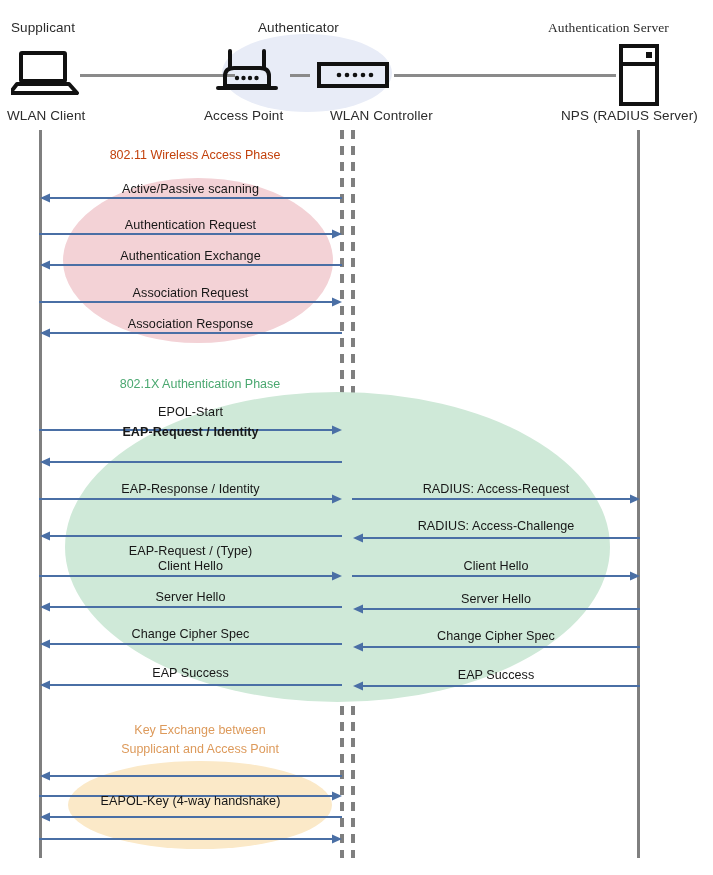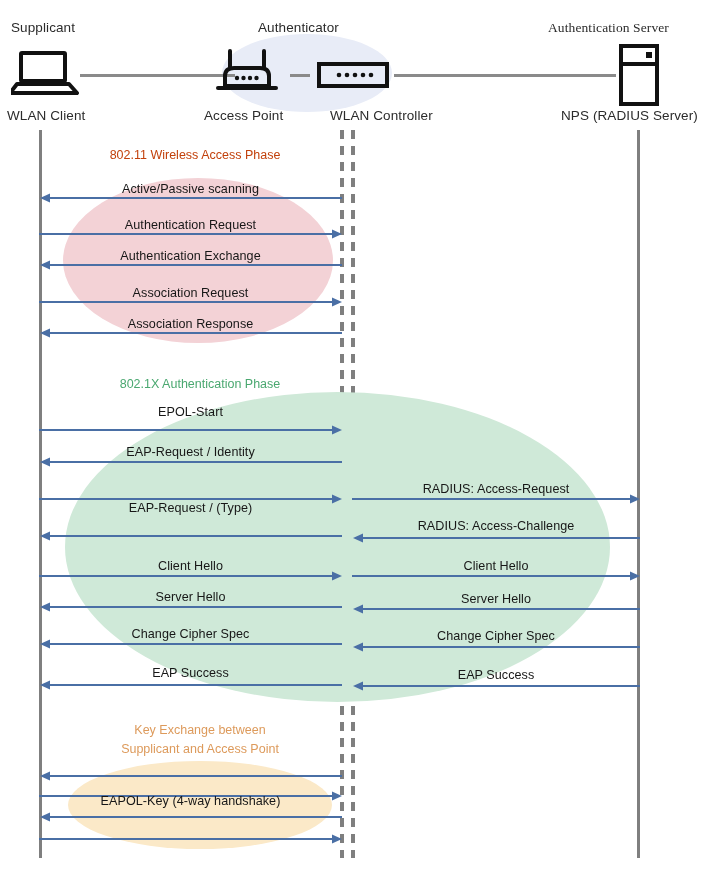--- a/index.html
+++ b/index.html
@@ -194,32 +194,33 @@
     <line x1="5" y1="7" x2="303" y2="7" stroke="#4a6fa5" stroke-width="1.8"></line>
     <path d="M1 7 L11 2.5 L11 11.5 Z" fill="#4a6fa5"></path>
   </svg>
 
   <div class="msg-label" style="left:40px; top:405px; width:301px;">EPOL-Start</div>
   <svg class="arrow-svg" style="left:39px; top:423px;" width="304" height="14" viewBox="0 0 304 14">
     <line x1="0" y1="7" x2="298" y2="7" stroke="#4a6fa5" stroke-width="1.8"></line>
     <path d="M303 7 L293 2.5 L293 11.5 Z" fill="#4a6fa5"></path>
   </svg>
 
-  <div class="msg-label" style="left:40px; top:445px; width:301px;">EAP-Request / Identity</div>
+  <div class="msg-label" style="left:40px; top:425px; width:301px;font-weight:bold;">EAP-Request / Identity</div>
   <svg class="arrow-svg" style="left:39px; top:455px;" width="304" height="14" viewBox="0 0 304 14">
     <line x1="5" y1="7" x2="303" y2="7" stroke="#4a6fa5" stroke-width="1.8"></line>
     <path d="M1 7 L11 2.5 L11 11.5 Z" fill="#4a6fa5"></path>
   </svg>
 
+  <div class="msg-label" style="left:40px; top:482px; width:301px;">EAP-Response / Identity</div>
   <svg class="arrow-svg" style="left:39px; top:492px;" width="304" height="14" viewBox="0 0 304 14">
     <line x1="0" y1="7" x2="298" y2="7" stroke="#4a6fa5" stroke-width="1.8"></line>
     <path d="M303 7 L293 2.5 L293 11.5 Z" fill="#4a6fa5"></path>
   </svg>
 
-  <div class="msg-label" style="left:40px; top:501px; width:301px;">EAP-Request / (Type)</div>
+  <div class="msg-label" style="left:40px; top:544px; width:301px;">EAP-Request / (Type)</div>
   <svg class="arrow-svg" style="left:39px; top:529px;" width="304" height="14" viewBox="0 0 304 14">
     <line x1="5" y1="7" x2="303" y2="7" stroke="#4a6fa5" stroke-width="1.8"></line>
     <path d="M1 7 L11 2.5 L11 11.5 Z" fill="#4a6fa5"></path>
   </svg>
 
   <div class="msg-label" style="left:40px; top:559px; width:301px;">Client Hello</div>
   <svg class="arrow-svg" style="left:39px; top:569px;" width="304" height="14" viewBox="0 0 304 14">
     <line x1="0" y1="7" x2="298" y2="7" stroke="#4a6fa5" stroke-width="1.8"></line>
     <path d="M303 7 L293 2.5 L293 11.5 Z" fill="#4a6fa5"></path>
   </svg>

